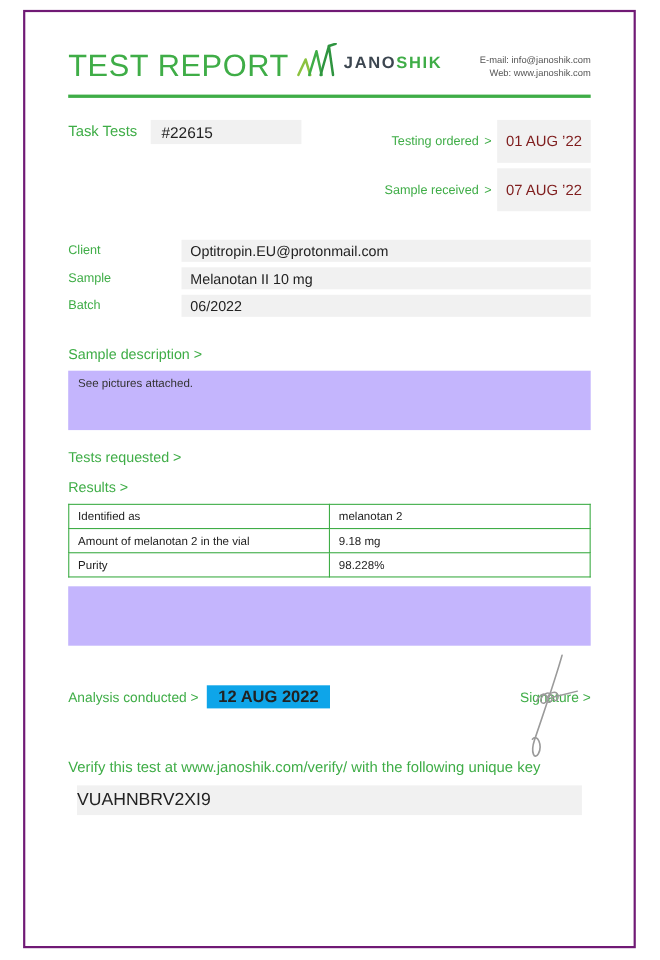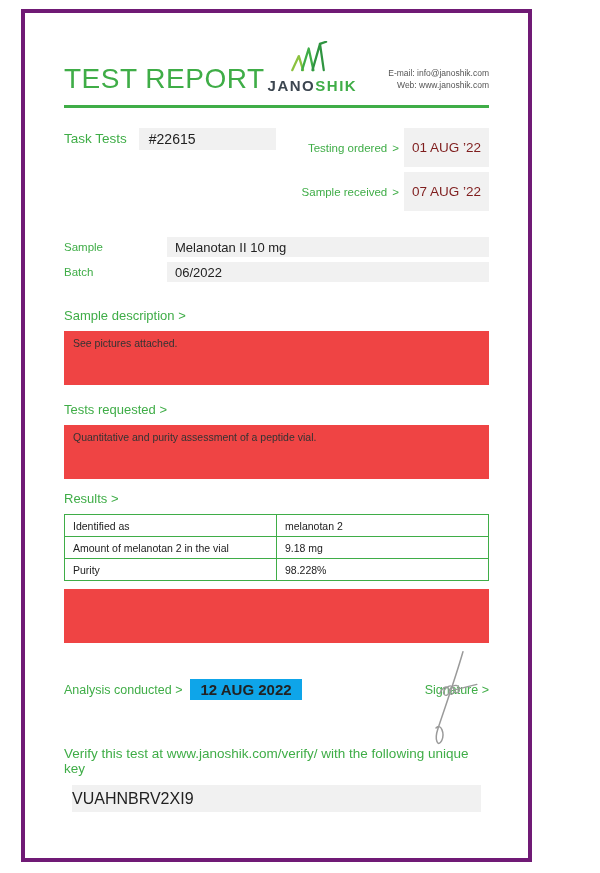--- a/index.html
+++ b/index.html
@@ -1,26 +1,26 @@
 <!DOCTYPE html>
 <html><head>
 <meta charset="utf-8">
 <style>
   * { margin:0; padding:0; box-sizing:border-box; }
   html,body { width:600px; height:873px; background:#ffffff; font-family:"Liberation Sans", sans-serif; position:relative; }
 
   .doc {
-    position:absolute; left:21px; top:9px; width:511px; height:853px;
-    background:#ffffff; border:4px solid #701a75; padding:0 39px; overflow:hidden;
+    position:absolute; left:21px; top:9px; width:557px; height:853px;
+    background:#ffffff; border:2px solid #701a75; padding:0 39px; overflow:hidden;
   }
 
   
   .header { display:flex; justify-content:space-between; align-items:flex-end; padding-top:28px; }
   .report-title { font-size:28px; font-weight:400; color:#3fad47; letter-spacing:0.5px; line-height:1; padding-bottom:2px; }
-  .brand { display:flex; flex-direction:column; align-items:center; margin-left:-28px; }
+  .brand { display:flex; flex-direction:row; align-items:center; margin-left:-28px; }
   .brand-name { font-size:15px; font-weight:bold; letter-spacing:1.5px; color:#3c4650; line-height:1.2; }
   .brand-name .shik { color:#3fad47; }
   .contact { text-align:right; font-size:8.5px; color:#555555; line-height:1.5; padding-bottom:3px; }
   .divider { height:3px; background:#3fad47; margin-top:10px; }
 
   
   .task-row { display:flex; justify-content:space-between; margin-top:20px; }
   .task-left { display:flex; align-items:flex-start; gap:12px; }
   .task-label { color:#3fad47; font-size:13.5px; padding-top:3px; }
   .task-value { background:#f1f1f1; font-size:14px; color:#222; padding:3px 10px; width:137px; }
@@ -35,21 +35,21 @@
   .field-row { display:flex; align-items:center; margin-bottom:5px; }
   .field-label { width:103px; flex-shrink:0; color:#3fad47; font-size:11.5px; }
   .field-value { flex:1; background:#f1f1f1; font-size:13px; color:#222; padding:2.5px 8px; }
 
   
   .section-heading { color:#3fad47; font-size:13px; }
   .sh-sample { margin-top:26px; }
   .sh-tests  { margin-top:17px; }
   .sh-results{ margin-top:12px; }
   .sh-comments{ margin-top:12px; }
-  .content-box { background:#ef4444; min-height:54px; font-size:10.5px; color:#333; padding:6px 9px; margin-top:8px; }
+  .content-box { background:#c4b5fd; min-height:54px; font-size:10.5px; color:#333; padding:6px 9px; margin-top:8px; }
 
   .results-table { width:100%; border-collapse:collapse; margin-top:8px; }
   .results-table td { border:1px solid #3fad47; font-size:10.5px; color:#222; padding:4.5px 8px; }
   .results-table td.c0 { width:50%; }
 
   
   .analysis-row { display:flex; align-items:center; margin-top:36px; position:relative; }
   .analysis-label { color:#3fad47; font-size:12.5px; }
   .analysis-value { background:#0ea5e9; font-size:15px; font-weight:600; color:#222; padding:2px 10px; margin-left:8px; min-width:106px; }
   .signature-label { color:#3fad47; font-size:12.5px; margin-left:auto; }
@@ -98,34 +98,37 @@
       <div class="date-row">
         <span class="date-label">Sample received</span>
         <span class="date-arrow">&gt;</span>
         <span class="date-value">07 AUG ’22</span>
       </div>
     </div>
   </div>
 
   <div class="fields">
     <div class="field-row">
+      <span class="field-label">Client</span>
+      <span class="field-value">Optitropin.EU@protonmail.com</span>
+    </div>
+    <div class="field-row">
       <span class="field-label">Sample</span>
       <span class="field-value">Melanotan II 10 mg</span>
     </div>
     <div class="field-row">
       <span class="field-label">Batch</span>
       <span class="field-value">06/2022</span>
     </div>
   </div>
 
   <div class="section-heading sh-sample">Sample description &gt;</div>
   <div class="content-box">See pictures attached.</div>
 
   <div class="section-heading sh-tests">Tests requested &gt;</div>
-  <div class="content-box">Quantitative and purity assessment of a peptide vial.</div>
 
   <div class="section-heading sh-results">Results &gt;</div>
   <table class="results-table">
     <tbody>
       <tr>
         <td class="c0">Identified as</td>
         <td>melanotan 2</td>
       </tr>
       <tr>
         <td class="c0">Amount of melanotan 2 in the vial</td>

